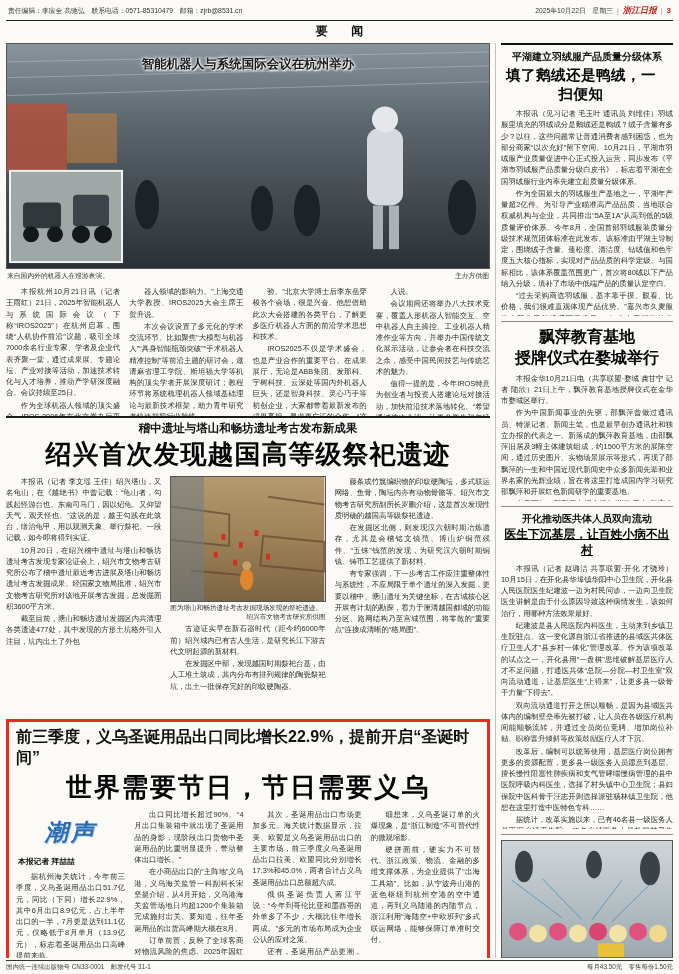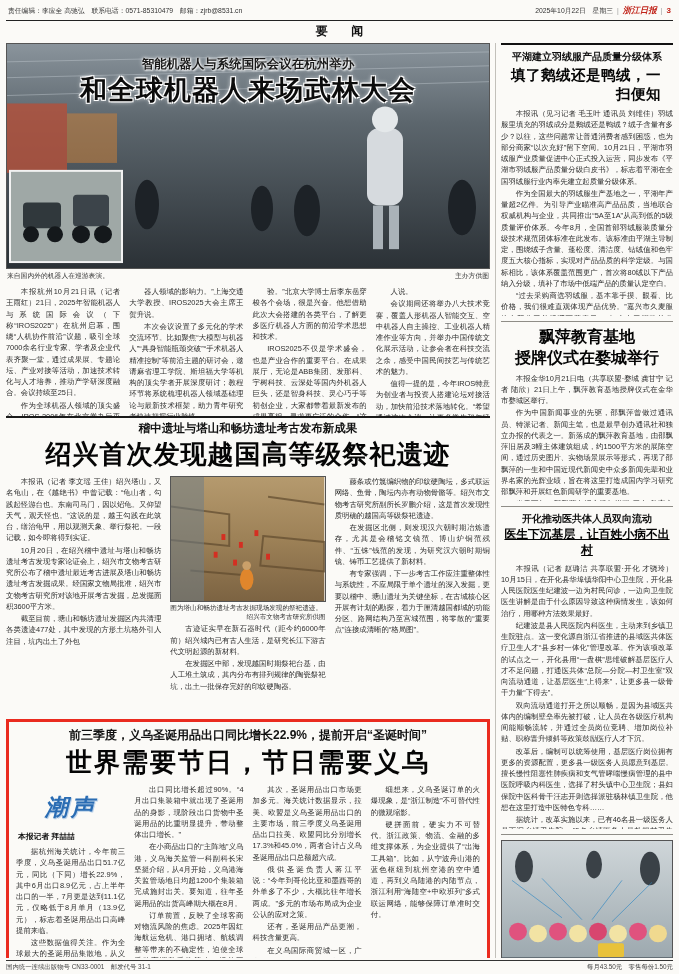--- a/index.html
+++ b/index.html
@@ -65,37 +65,37 @@
   .relic { border-top: 2px solid #1a1a1a; padding-top: 3px; }
   .kicker-center { text-align: center; font-size: 11.5px; font-weight: bold; color: #111; }
   .relic-head { text-align: center; font-size: 26px; font-weight: bold; color: #050505; letter-spacing: 1px; margin: 1px 0 4px 0; }
   .relic-body { height: 238px; }
   .relic-photo { height: 126px; }
   .relic-cap { font-size: 6.6px; color: #333; line-height: 1.4; margin: 1px 0 2px 0; }
   .relic-credit { display: block; text-align: right; }
 
   
   .yiwu-box { border: 3px solid #ea2b1f; margin-top: 5px; padding: 5px 7px 4px 7px; }
-  .yiwu-kicker { text-align: center; font-size: 12px; font-weight: bold; color: #111; }
+  .yiwu-kicker { font-size: 16px; font-weight: bold; color: #111; }
   .yiwu-head { text-align: center; font-size: 26px; font-weight: bold; color: #050505; letter-spacing: 2px; margin: 1px 0 4px 0; }
   .yiwu-body { height: 196px; }
   .logo-box {
     height: 44px; display: flex; align-items: center; justify-content: center;
     margin: 1px 8px 2px 8px;
   }
   .logo-text {
     font-family: "DejaVu Serif", serif; font-style: italic; font-weight: bold;
     font-size: 23px; color: #2a6cb3; letter-spacing: 3px;
     text-shadow: 1px 1px 0 #bcd2ea;
   }
   .byline { font-size: 7.8px; font-weight: bold; color: #111; margin: 0 0 4px 2px; }
 
   
   .r-kicker { text-align: center; font-size: 10px; font-weight: bold; color: #111; margin-top: 2px; }
-  .r-head1 { text-align: right; font-size: 14.5px; font-weight: bold; color: #050505; margin: 2px 12px 4px 0; letter-spacing: 0.5px; }
+  .r-head1 { text-align: center; font-size: 14.5px; font-weight: bold; color: #050505; margin: 2px 12px 4px 0; letter-spacing: 0.5px; }
   .r-head2 { text-align: center; font-size: 16px; font-weight: bold; color: #050505; line-height: 1.3; margin: 2px 0 4px 0; }
   .r-head3 { text-align: center; font-size: 11.8px; font-weight: bold; color: #050505; margin: 1px 0 4px 0; text-decoration: underline; }
   .r-paras { overflow: hidden; }
   .r-paras-pinghu { height: 208px; }
   .r-paras-piaoping { height: 128px; }
   .r-paras-kaihua { height: 266px; }
   .r-divider { border: none; border-top: 1px solid #8f8d87; margin: 5px 0; }
   .photo-right { height: 126px; margin-top: 2px; }
 
   
@@ -163,21 +163,20 @@
             <rect x="3" y="128" width="112" height="92" fill="#9fa8a6" stroke="#f2f2f2" stroke-width="2"></rect>
             <rect x="16" y="160" width="38" height="26" rx="4" fill="#30383c"></rect>
             <circle cx="24" cy="192" r="8" fill="#14181b"></circle>
               <circle cx="48" cy="192" r="8" fill="#14181b"></circle>
             <rect x="66" y="152" width="36" height="32" rx="4" fill="#3c444a"></rect>
             <circle cx="74" cy="192" r="9" fill="#14181b"></circle>
               <circle cx="96" cy="192" r="9" fill="#14181b"></circle>
           </g>
         </svg>
         <div class="overlay-kicker">智能机器人与系统国际会议在杭州举办</div>
-        <div class="overlay-head">和全球机器人来场武林大会</div>
       </div>
       <div class="caption-row">
         <span>来自国内外的机器人在巡游表演。</span>
         <span>主办方供图</span>
       </div>
 
       <div class="art-body art1-cols">
         <div class="bodycol">
             <p class="para">本报杭州10月21日讯（记者 王雨红）21日，2025年智能机器人与系统国际会议（下称“IROS2025”）在杭州启幕，围绕“人机协作前沿”议题，吸引全球7000余名行业专家、学者及企业代表齐聚一堂，通过成果展、专题论坛、产业对接等活动，加速技术转化与人才培养，推动产学研深度融合。会议持续至25日。</p>
             <p class="para">作为全球机器人领域的顶尖盛会，IROS 2006年在北京举办后再次来到中国大陆。“这意味着中国机器人研究实力正飞速提升，本次会议也将进一步提升我国在国际机</p>

